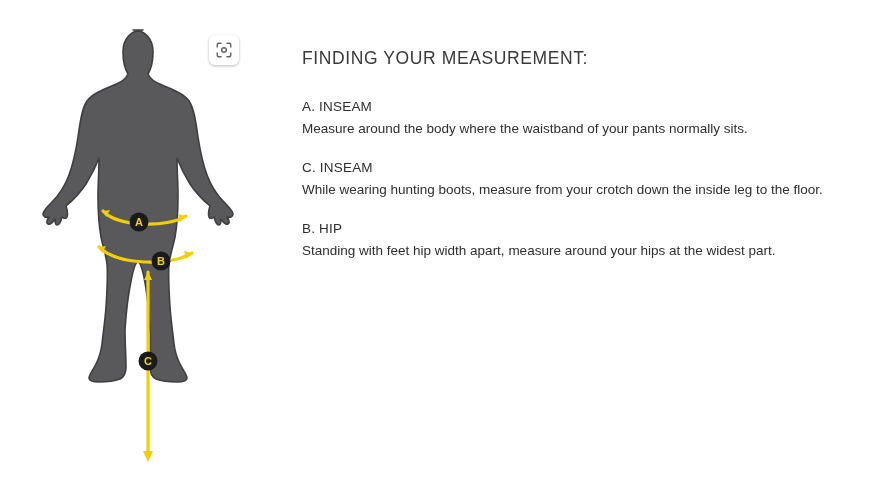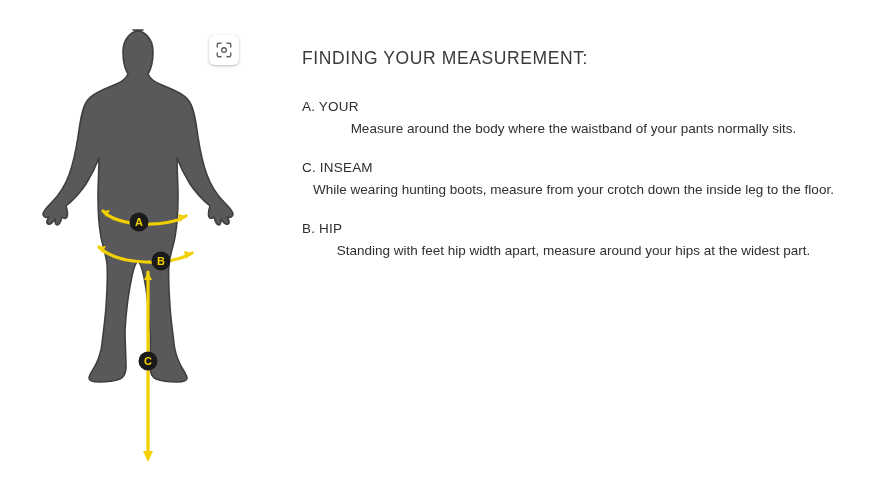--- a/index.html
+++ b/index.html
@@ -69,21 +69,20 @@
     margin: 0 0 6px 0;
     font-weight: 400;
     letter-spacing: 0.2px;
   }
   .block-body {
     font-size: 13.5px;
     color: #2f2f2f;
     line-height: 1.35;
     margin: 0;
     font-weight: 400;
-    text-align: center;
   }
   .badge-text {
     font-family: "Liberation Sans", sans-serif;
     font-size: 11px;
     font-weight: bold;
     fill: #f5d000;
   }
 </style>
 </head>
 <body>
@@ -199,21 +198,21 @@
         </g>
         <circle cx="12" cy="12" r="3.1" fill="none" stroke="#5f6368" stroke-width="1.9"></circle>
       </svg>
     </div>
   </div>
 
   <div class="text-pane">
     <h1 class="heading">FINDING YOUR MEASUREMENT:</h1>
 
     <div class="block">
-      <p class="block-title">A. YOUR</p>
+      <p class="block-title">A. INSEAM</p>
       <p class="block-body">Measure around the body where the waistband of your pants normally sits.</p>
     </div>
 
     <div class="block">
       <p class="block-title">C. INSEAM</p>
       <p class="block-body">While wearing hunting boots, measure from your crotch down the inside leg to the floor.</p>
     </div>
 
     <div class="block">
       <p class="block-title">B. HIP</p>

